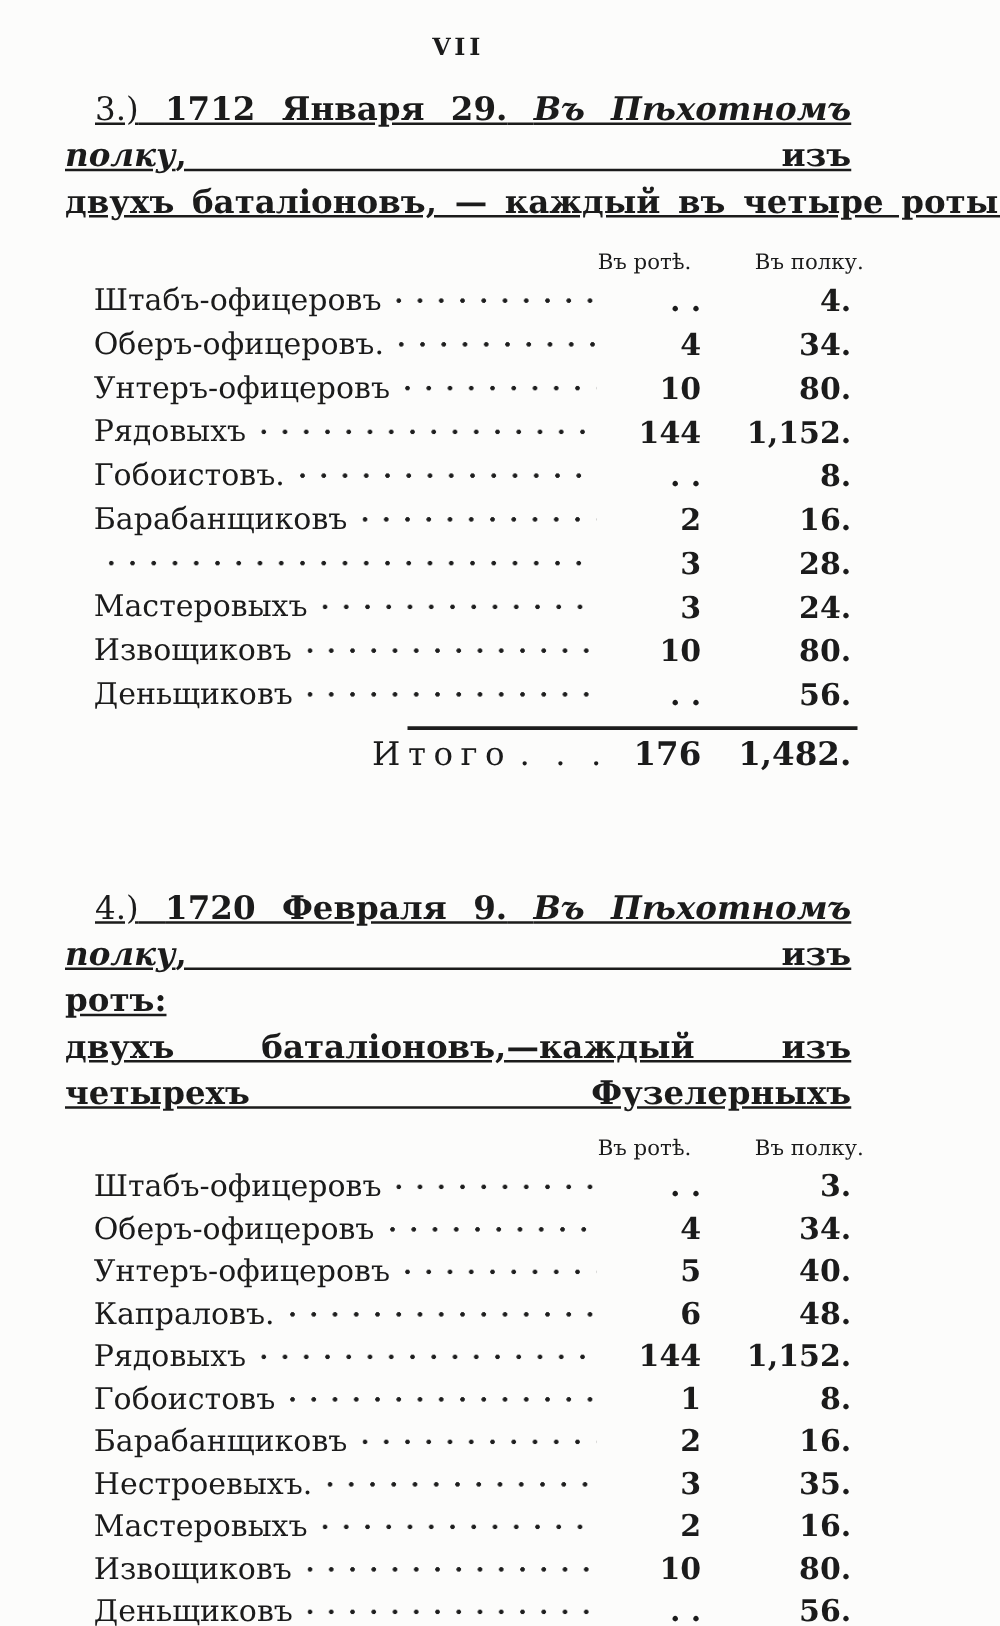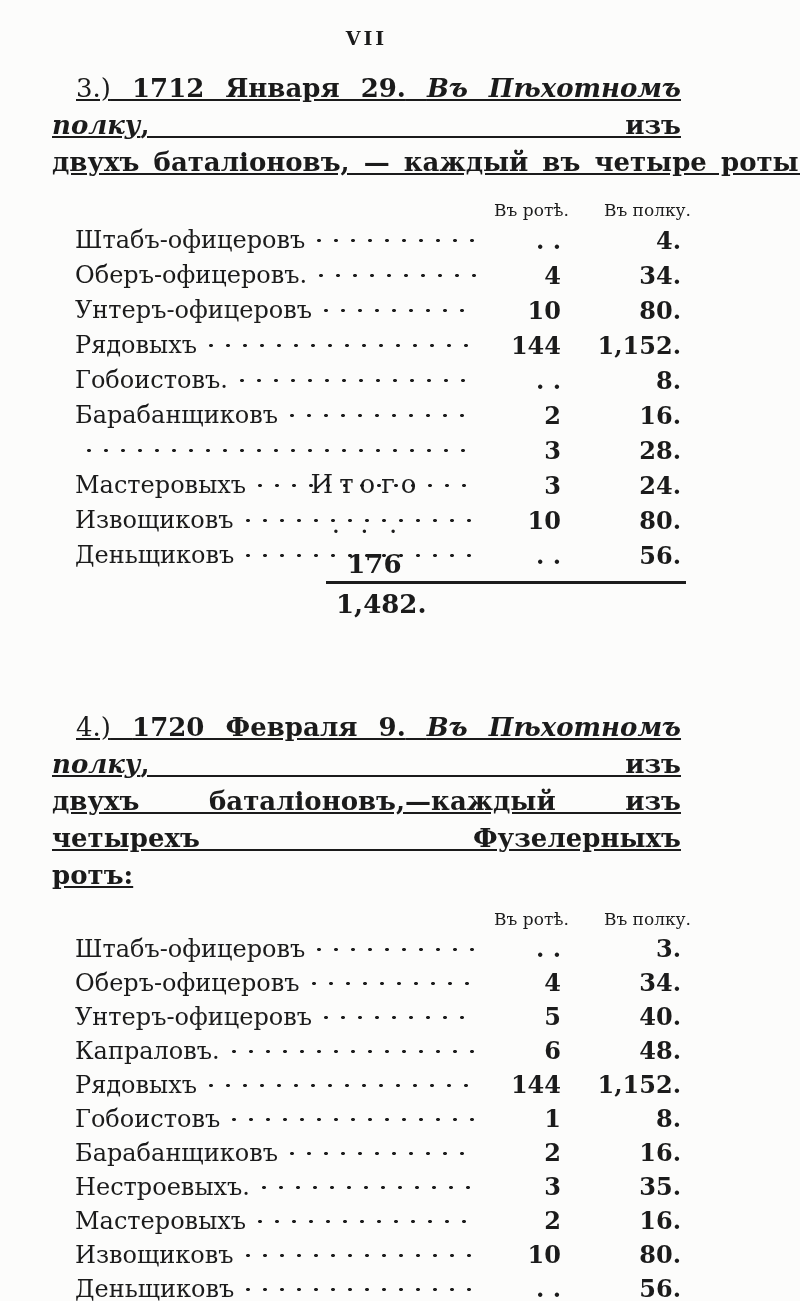--- a/index.html
+++ b/index.html
@@ -39,20 +39,21 @@
   .h4 { margin-top: 85px; }
   
   .thead {
     display: flex;
     justify-content: flex-end;
     font-size: 17px;
     height: 26px;
     line-height: 26px;
     margin-top: 16px;
     margin-right: -10px;
+    gap: 16px;
   }
   .thead .hc1 { width: 120px; text-align: right; }
   .thead .hc2 { width: 122px; text-align: right; }
   
   .tbl { font-size: 24px; }
   .trow {
     display: flex;
     align-items: center;
     height: 35px;
     line-height: 35px;
@@ -72,26 +73,25 @@
   .tv1 { flex: none; width: 70px;  text-align: right; font-weight: bold; white-space: nowrap; }
   .tv2 { flex: none; width: 120px; text-align: right; font-weight: bold; white-space: nowrap; }
   
   .rule {
     border-top: 3px solid #1d1d1d;
     width: 360px;
     margin: 8px -5px 0 auto;
   }
   .totalrow {
     display: flex;
-    align-items: center;
+    align-items: flex-end;
     justify-content: flex-end;
     height: 40px;
     line-height: 40px;
     font-size: 26px;
-    flex-direction: column;
   }
   .tot-label { letter-spacing: 6px; }
   .tot-leader { margin: 0 4px 0 6px; letter-spacing: 6px; }
   .totalrow .tv1, .totalrow .tv2 { font-size: 26px; }
 </style>
 </head>
 <body>
 
 <div class="page">
 
@@ -194,22 +194,22 @@
     </div>
   </div>
 
   <div>
     <div class="heading h4">
       <div class="hline hjust">
         <span class="prefix">4.)</span>
         <span>1720 Февраля 9.</span>
         <span class="i">Въ Пѣхотномъ полку</span><span>, изъ</span>
       </div>
+      <div class="hline">ротъ:</div>
       <div class="hline hjust" style="text-indent:0">двухъ баталіоновъ,—каждый изъ четырехъ Фузелерныхъ</div>
-      <div class="hline">ротъ:</div>
     </div>
 
     <div class="thead" style="margin-top:12px">
       <span class="hc1">Въ ротѣ.</span>
       <span class="hc2">Въ полку.</span>
     </div>
 
     <div class="tbl tbl2">
 
         <div class="trow">

